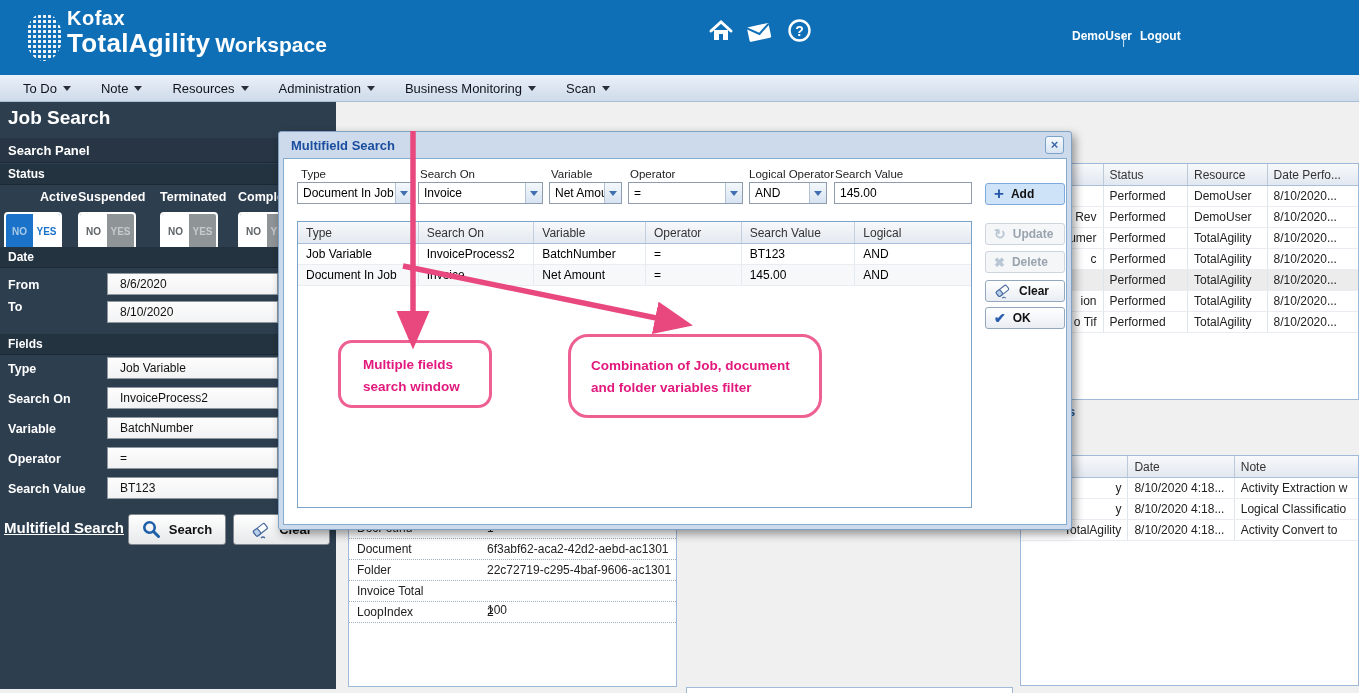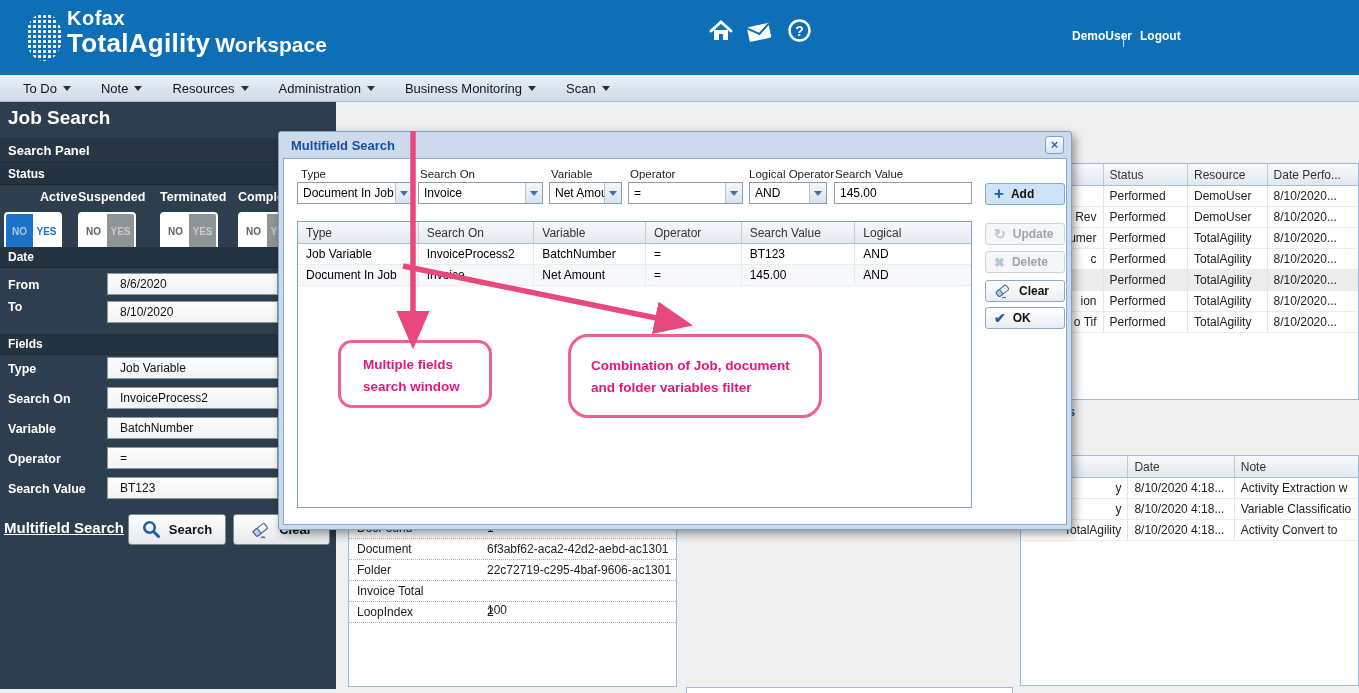--- a/index.html
+++ b/index.html
@@ -275,21 +275,21 @@
       <div class="bgt-cell" style="width:124px;border-right:none;">Note</div>
     </div>
     <div class="bgt-row">
       <div class="bgt-cell frag" style="width:108px;">y</div>
       <div class="bgt-cell" style="width:107px;">8/10/2020 4:18...</div>
       <div class="bgt-cell" style="width:124px;border-right:none;">Activity Extraction w</div>
     </div>
     <div class="bgt-row">
       <div class="bgt-cell frag" style="width:108px;">y</div>
       <div class="bgt-cell" style="width:107px;">8/10/2020 4:18...</div>
-      <div class="bgt-cell" style="width:124px;border-right:none;">Variable Classificatio</div>
+      <div class="bgt-cell" style="width:124px;border-right:none;">Logical Classificatio</div>
     </div>
     <div class="bgt-row">
       <div class="bgt-cell frag" style="width:108px;">TotalAgility</div>
       <div class="bgt-cell" style="width:107px;">8/10/2020 4:18...</div>
       <div class="bgt-cell" style="width:124px;border-right:none;">Activity Convert to</div>
     </div>
   </div>
 
   <div class="bg-table kv-wrap" style="left:348px;top:517px;width:329px;height:170px;">
     <div class="kv-row">

